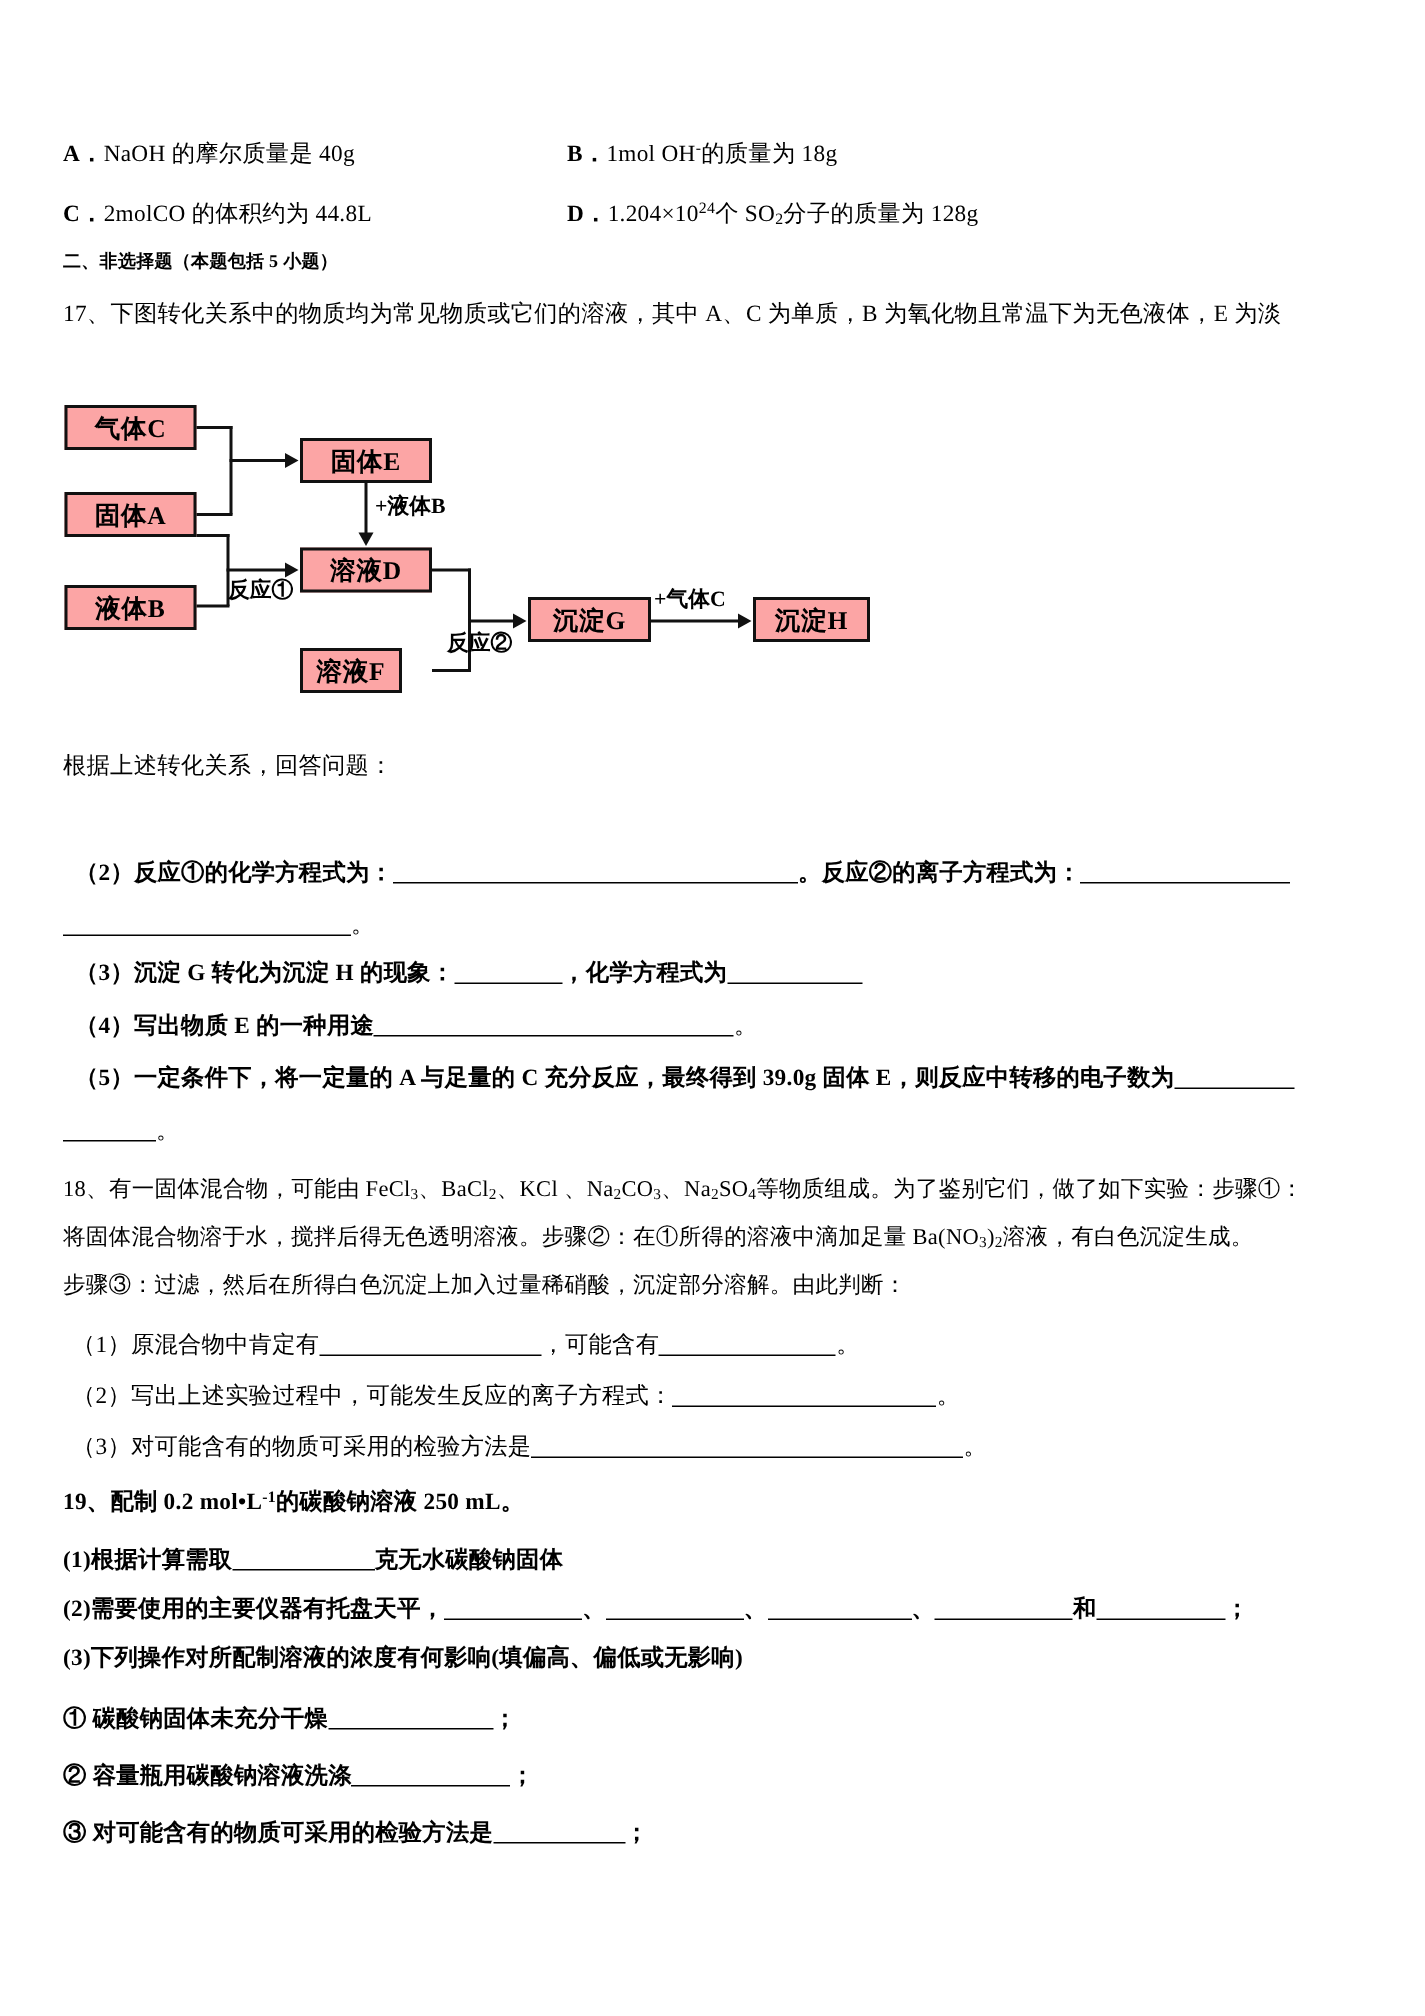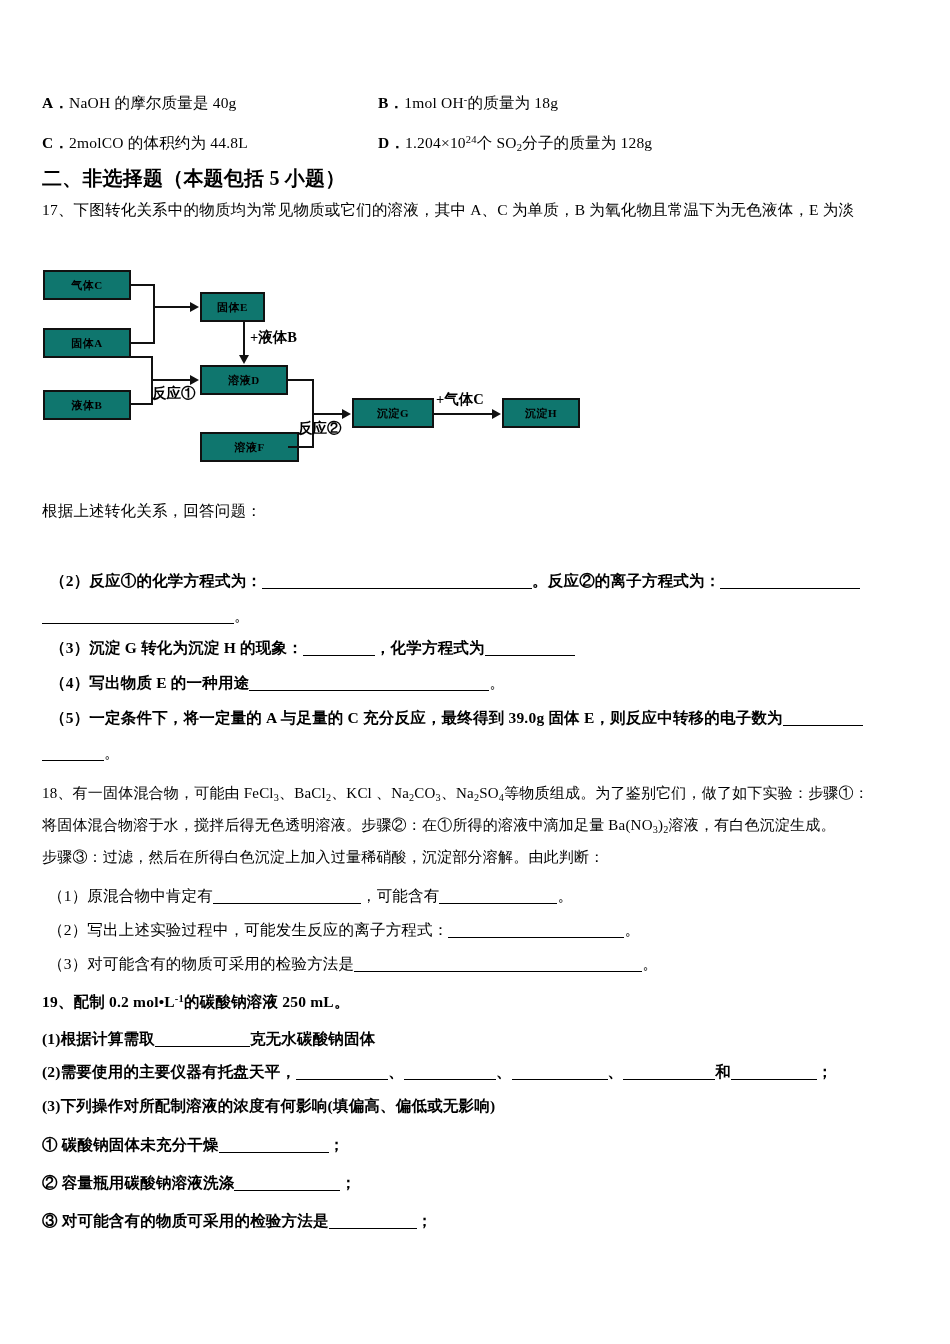--- a/index.html
+++ b/index.html
@@ -37,24 +37,24 @@
   #flow {
     position: absolute;
     left: 40px;
     top: 262px;
     width: 600px;
     height: 210px;
   }
   .fbox {
     position: absolute;
     border: 2.2px solid #111;
-    background: #0f766e;
+    background: #fca5a5;
     font-family: "Liberation Serif", "DejaVu Serif", serif;
     font-weight: bold;
-    font-size: 11px;
+    font-size: 17px;
     display: flex;
     align-items: center;
     justify-content: center;
     box-sizing: border-box;
     letter-spacing: 0.5px;
   }
   .flabel {
     position: absolute;
     font-weight: bold;
     font-size: 14.5px;
@@ -94,43 +94,43 @@
     <span class="bold">B．</span><span>1mol  OH</span><sup>-</sup><span>的质量为 18g</span>
   </div>
 
   <div class="ln" style="left:42px; top:135px;">
     <span class="bold">C．</span><span>2molCO 的体积约为 44.8L</span>
   </div>
   <div class="ln" style="left:378px; top:135px;">
     <span class="bold">D．</span><span>1.204×10</span><sup>24</sup><span>个 SO</span><sub>2</sub><span>分子的质量为 128g</span>
   </div>
 
-  <div class="ln bold" style="left:42px; top:168px; font-size:20px;">二、非选择题（本题包括 5 小题）</div>
+  <div class="ln bold" style="left:42px; top:168px; font-size:12px;">二、非选择题（本题包括 5 小题）</div>
 
   <div class="ln" style="left:42px; top:202px;">17、下图转化关系中的物质均为常见物质或它们的溶液，其中 A、C 为单质，B 为氧化物且常温下为无色液体，E 为淡</div>
 
   <div id="flow">
 
     <div class="fbox" style="left:3px; top:8px; width:88px; height:30px;">
       <span>气体C</span>
     </div>
     <div class="fbox" style="left:3px; top:66px; width:88px; height:30px;">
       <span>固体A</span>
     </div>
     <div class="fbox" style="left:3px; top:128px; width:88px; height:30px;">
       <span>液体B</span>
     </div>
 
-    <div class="fbox" style="left:160px; top:30px; width:65px; height:30px;">
+    <div class="fbox" style="left:160px; top:30px; width:88px; height:30px;">
       <span>固体E</span>
     </div>
     <div class="fbox" style="left:160px; top:103px; width:88px; height:30px;">
       <span>溶液D</span>
     </div>
-    <div class="fbox" style="left:160px; top:170px; width:99px; height:30px;text-align:center;">
+    <div class="fbox" style="left:160px; top:170px; width:68px; height:30px;text-align:center;">
       <span>溶液F</span>
     </div>
 
     <div class="fbox" style="left:312px; top:136px; width:82px; height:30px;">
       <span>沉淀G</span>
     </div>
     <div class="fbox" style="left:462px; top:136px; width:78px; height:30px;">
       <span>沉淀H</span>
     </div>
 

